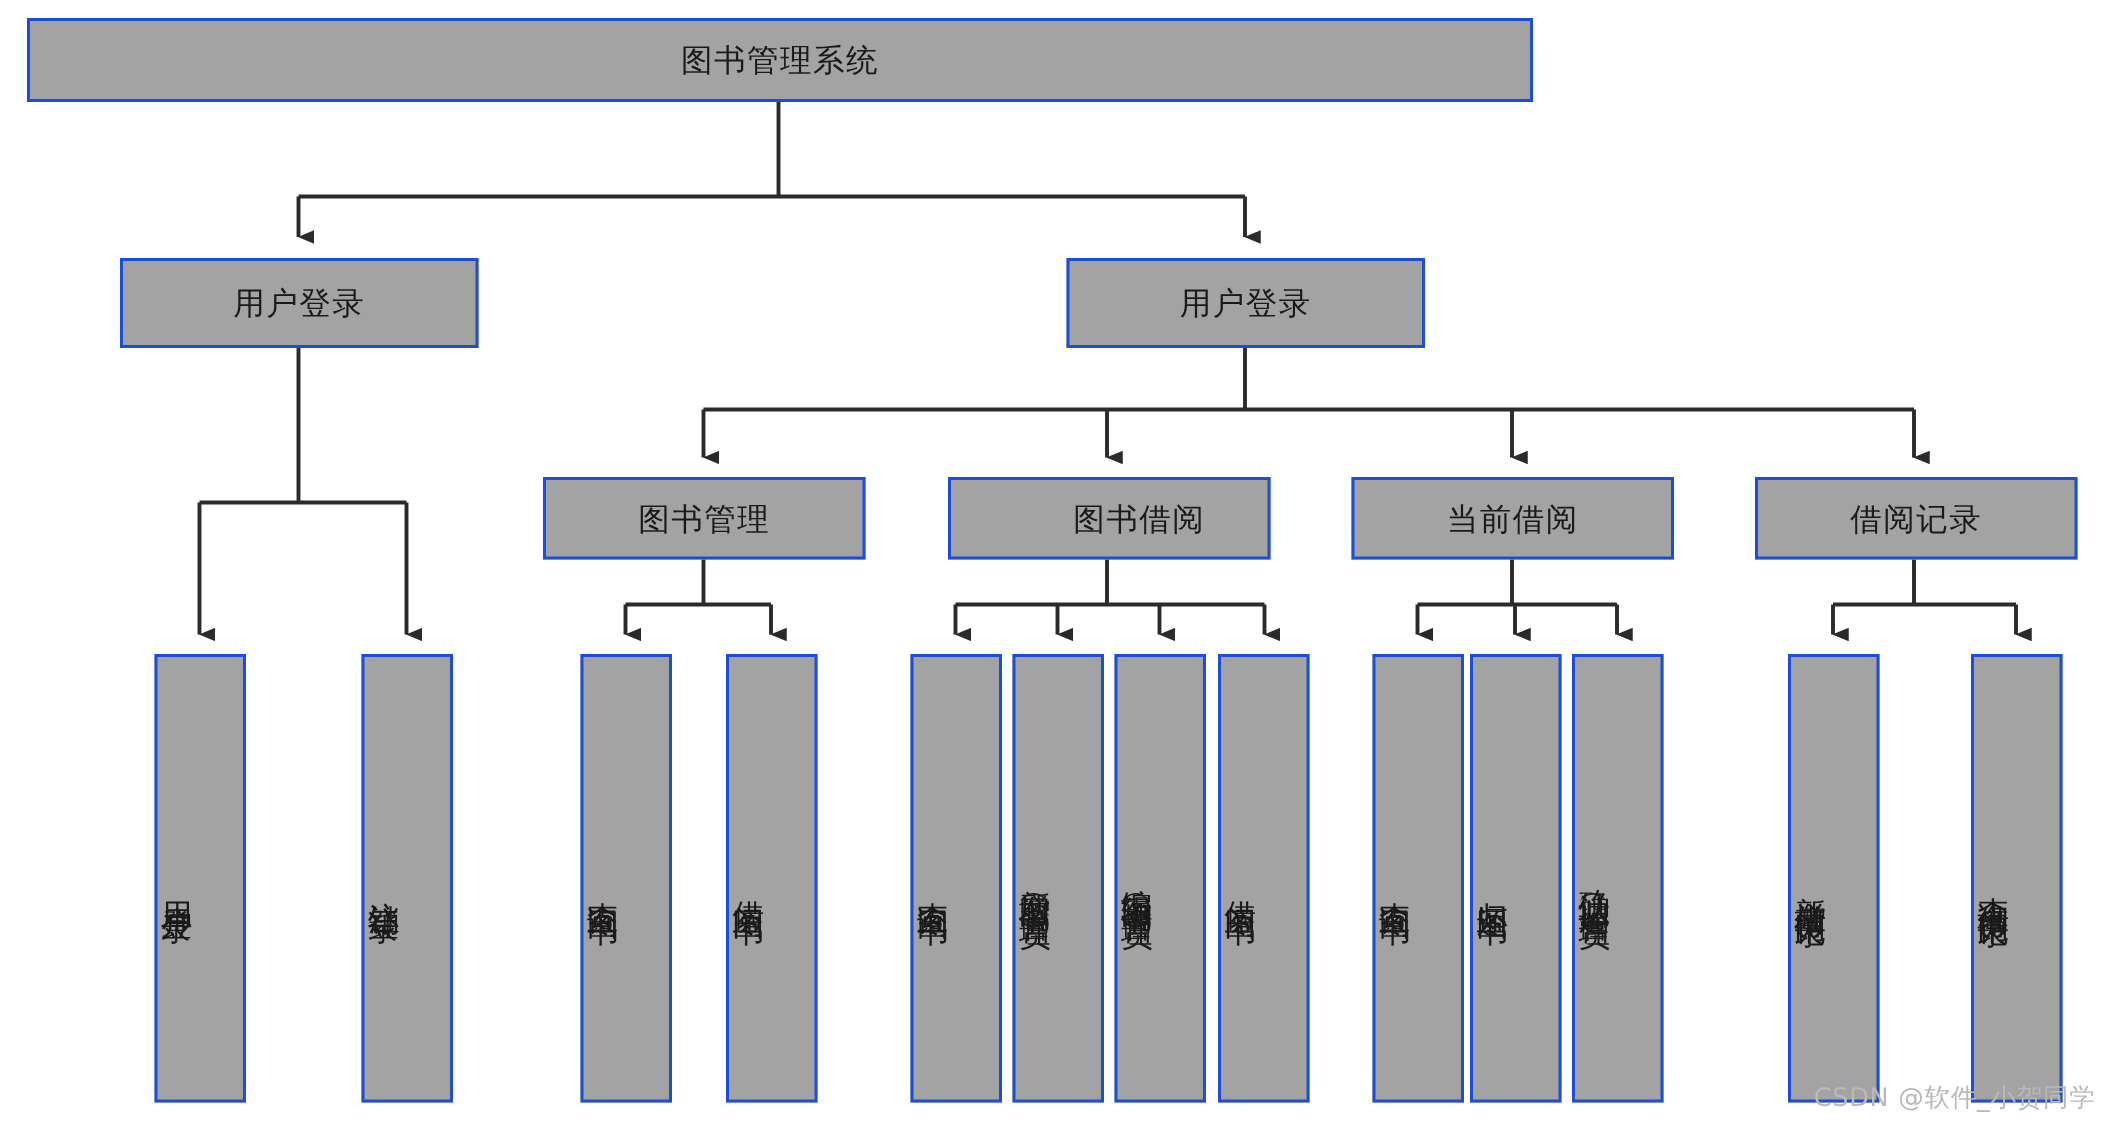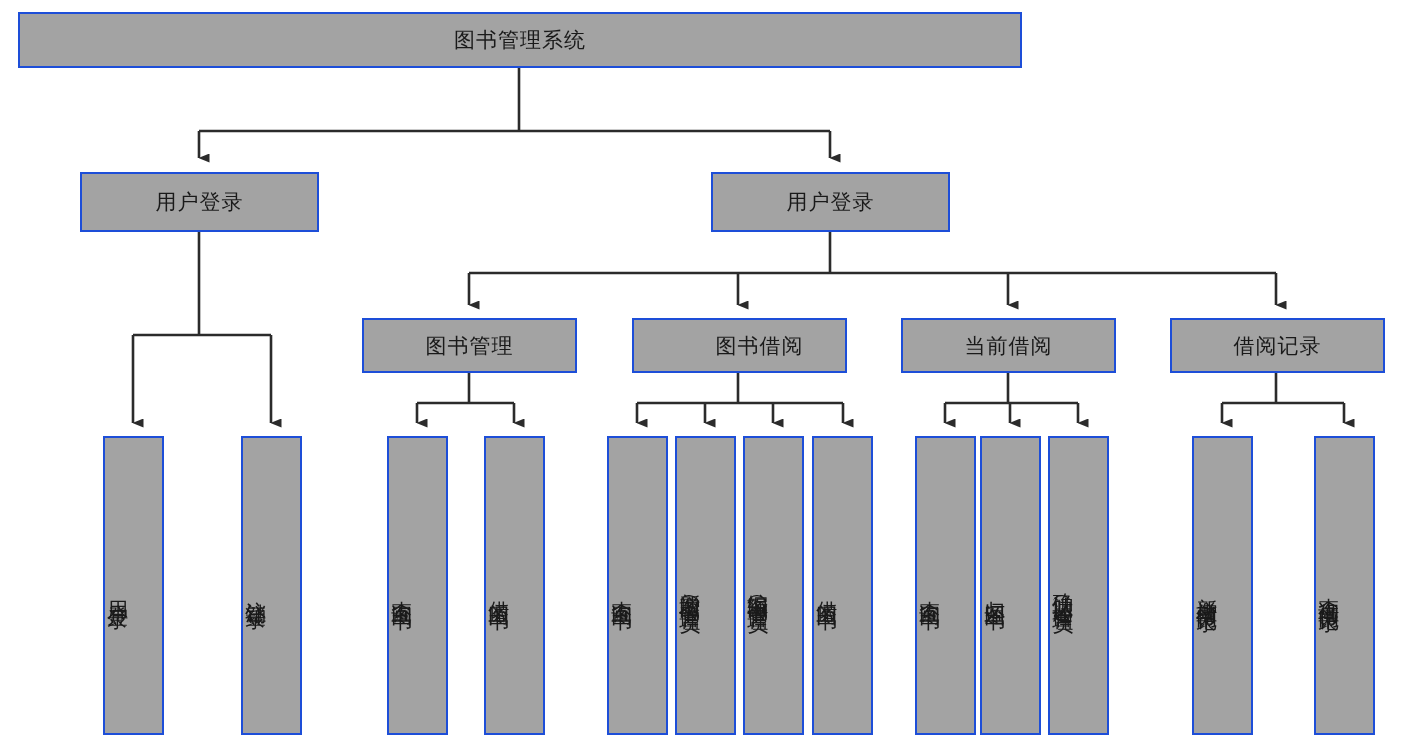--- a/index.html
+++ b/index.html
@@ -192,13 +192,14 @@
     <span class="vlabel">确认归还（管理员）</span>
   </div>
 
   <div class="node-box vertical" style="left:1192px; top:436px; width:61px; height:299px;">
     <span class="vlabel">新增借阅记录</span>
   </div>
   <div class="node-box vertical" style="left:1314px; top:436px; width:61px; height:299px;">
     <span class="vlabel">查询借阅记录</span>
   </div>
 
+  <div class="watermark">CSDN @软件_小贺同学</div>
 </div>
 
 </body></html>

